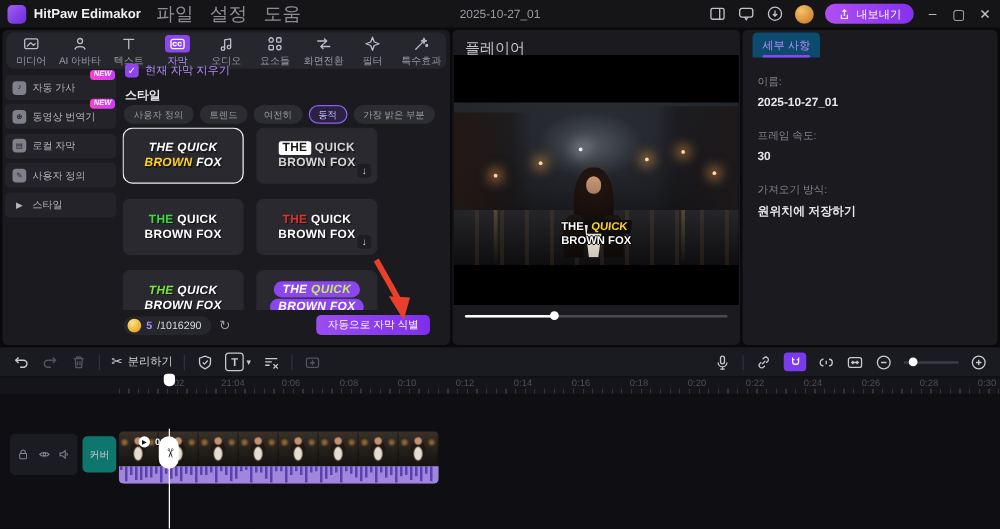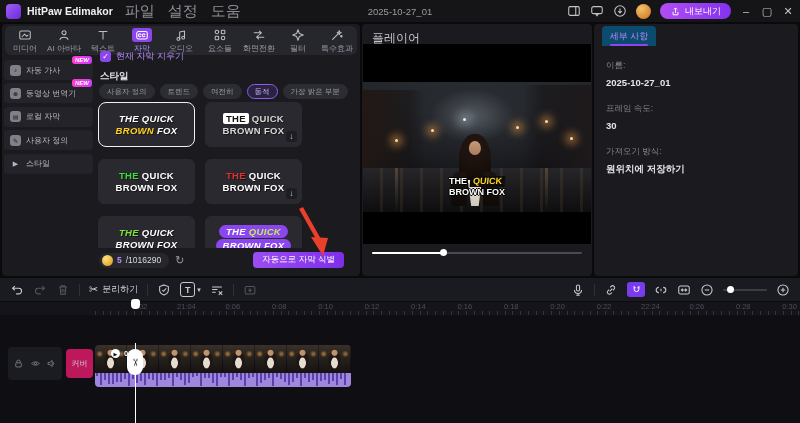--- a/index.html
+++ b/index.html
@@ -159,21 +159,21 @@
   #zoom-track{position:absolute;left:0;top:4.5px;width:100%;height:1.6px;background:#3c3c45;border-radius:1px;}
   #zoom-knob{position:absolute;left:4px;top:1px;width:7px;height:7px;border-radius:50%;background:#fff;}
   #ruler{position:absolute;left:95px;top:24px;width:705px;height:13px;}
   #ruler:before{content:"";position:absolute;left:0;bottom:0;width:100%;height:4px;
      background:repeating-linear-gradient(90deg,#34343e 0 1px,rgba(0,0,0,0) 1px 7.73px);}
   .tick-label{position:absolute;top:0;width:28px;margin-left:-14px;text-align:center;color:#4e4e58;font-size:7.5px;}
   #tracks{position:absolute;left:0;top:37px;width:800px;height:108px;background:#0e0e13;}
   #track-hdr{position:absolute;left:8px;top:32px;width:54px;height:33px;background:#1b1b22;border-radius:4px;
      display:flex;align-items:center;justify-content:space-evenly;}
   #track-hdr .ic{width:11px;height:11px;color:#84848e;}
-  #cover-btn{position:absolute;left:66px;top:34px;width:27px;height:29px;background:#be185d;border-radius:4px;
+  #cover-btn{position:absolute;left:66px;top:34px;width:27px;height:29px;background:#0f766e;border-radius:4px;
      display:flex;align-items:center;justify-content:center;color:#c9c9cf;font-size:8px;}
   #clip{position:absolute;left:95px;top:30px;width:256px;height:42px;border-radius:4px;overflow:hidden;background:#1a1612;}
   #thumbs{display:flex;width:100%;height:28px;}
   .thumb{flex:1;height:100%;border-right:1px solid rgba(0,0,0,.35);
      background:
       radial-gradient(circle at 50% 28%, #c09272 0 2.5px, rgba(0,0,0,0) 3.5px),
       radial-gradient(ellipse 5px 8px at 50% 64%, #e5ddcf 0 60%, rgba(0,0,0,0) 75%),
       radial-gradient(ellipse 9px 14px at 50% 55%, #201612 0 58%, rgba(0,0,0,0) 75%),
       radial-gradient(circle at 15% 32%, rgba(255,170,80,.5) 0 1px, rgba(0,0,0,0) 3.5px),
       radial-gradient(circle at 85% 32%, rgba(255,170,80,.45) 0 1px, rgba(0,0,0,0) 3.5px),
@@ -559,21 +559,21 @@
         <span class="tick-label" style="left: 91.4px;">21:04</span>
         <span class="tick-label" style="left: 137.8px;">0:06</span>
         <span class="tick-label" style="left: 184.2px;">0:08</span>
         <span class="tick-label" style="left: 230.6px;">0:10</span>
         <span class="tick-label" style="left: 277px;">0:12</span>
         <span class="tick-label" style="left: 323.4px;">0:14</span>
         <span class="tick-label" style="left: 369.8px;">0:16</span>
         <span class="tick-label" style="left: 416.2px;">0:18</span>
         <span class="tick-label" style="left: 462.6px;">0:20</span>
         <span class="tick-label" style="left: 509px;">0:22</span>
-        <span class="tick-label" style="left: 555.4px;">22:24</span>
+        <span class="tick-label" style="left: 555.4px;">0:24</span>
         <span class="tick-label" style="left: 601.8px;">0:26</span>
         <span class="tick-label" style="left: 648.2px;">0:28</span>
         <span class="tick-label" style="left: 694.6px;">0:30</span>
       </div>
 
     <div id="tracks">
       <div id="track-hdr">
         <span class="ic">
             <svg viewBox="0 0 16 16" fill="none" stroke="currentColor" stroke-width="1.2">
               <rect x="4" y="7" width="8" height="6" rx="1"></rect>

